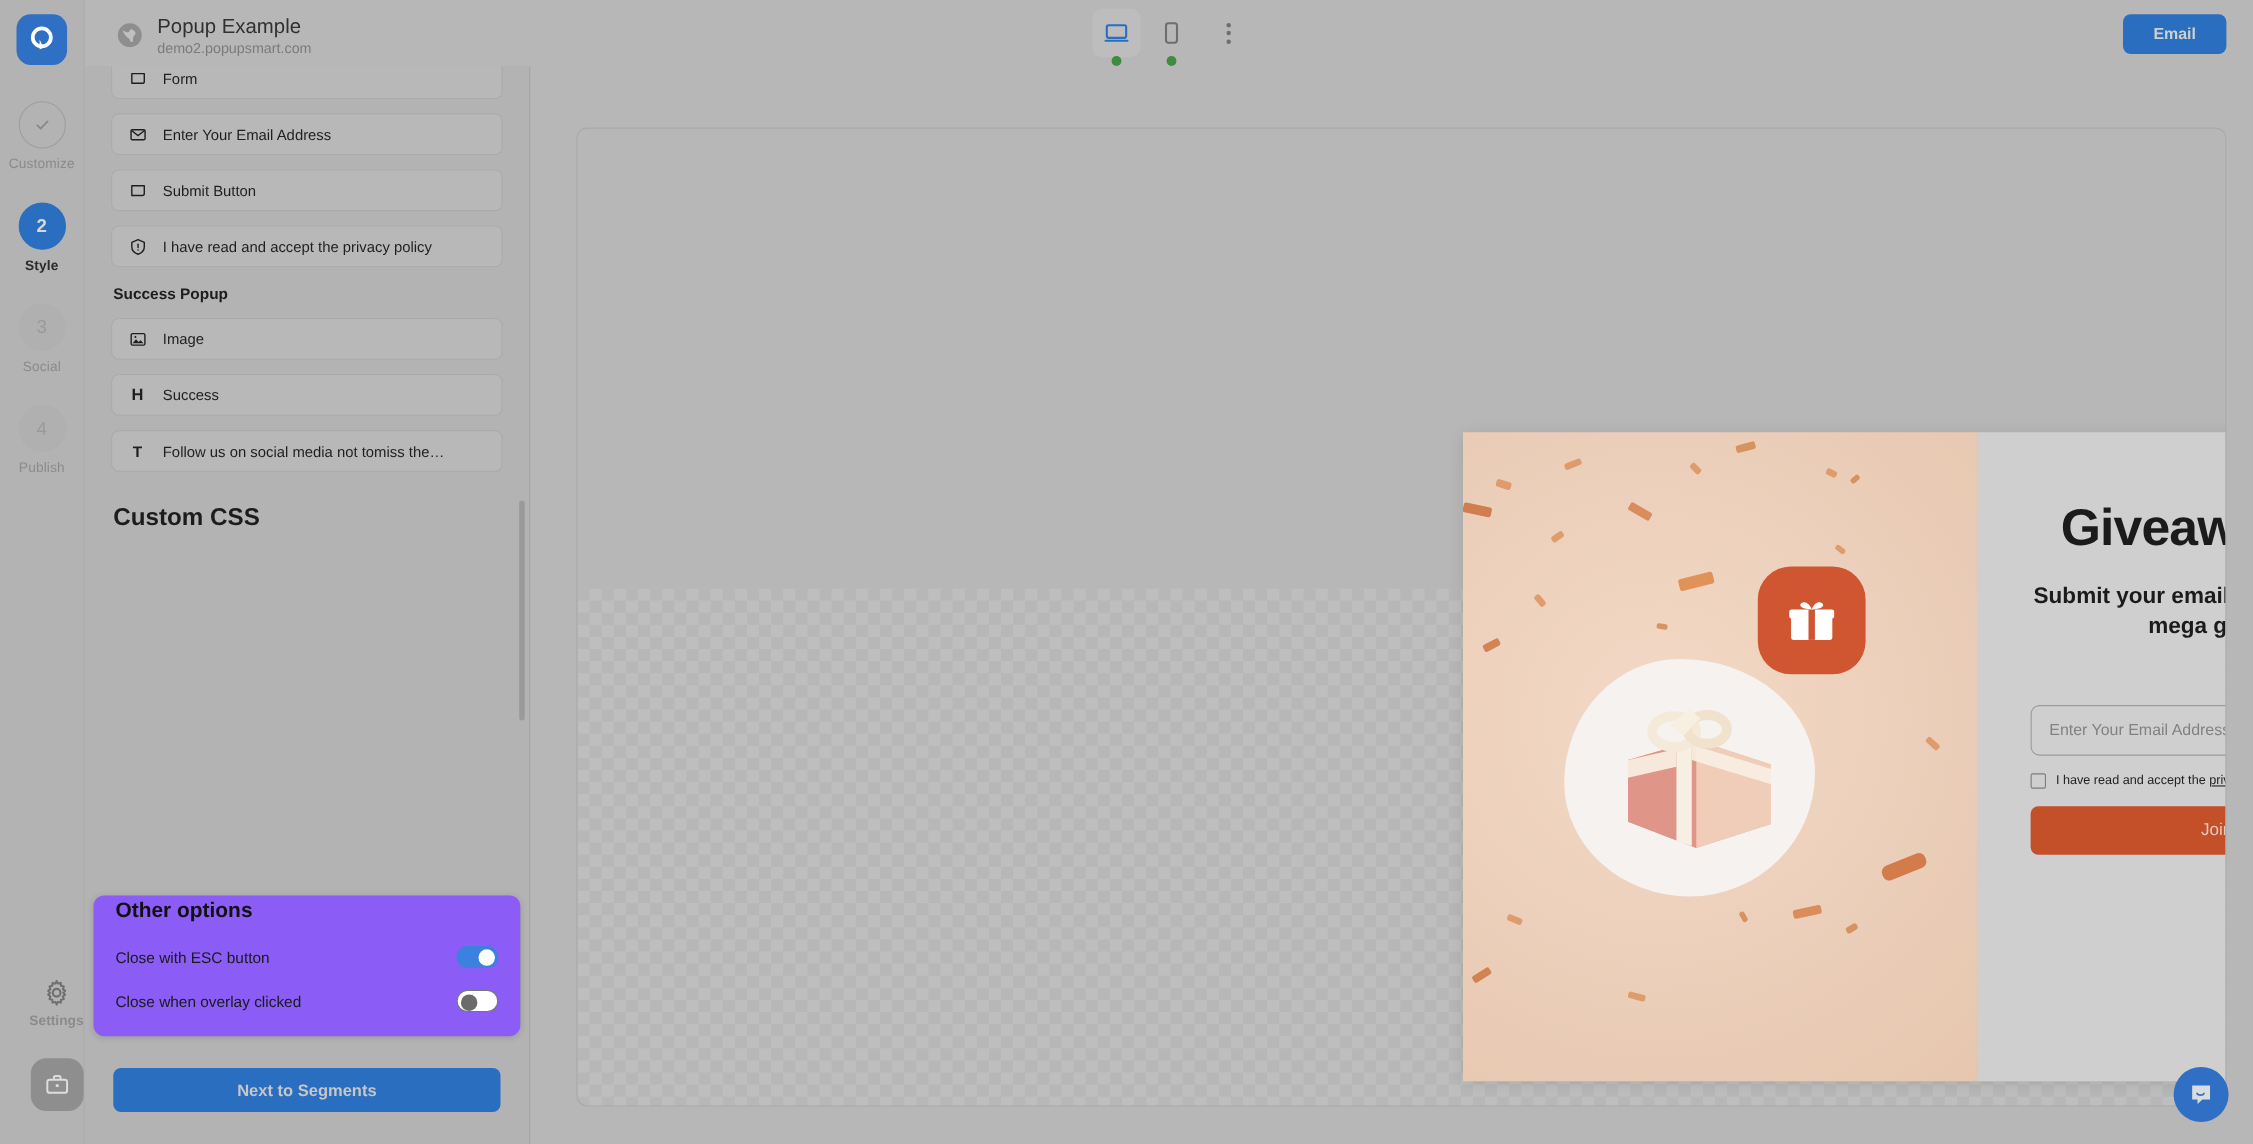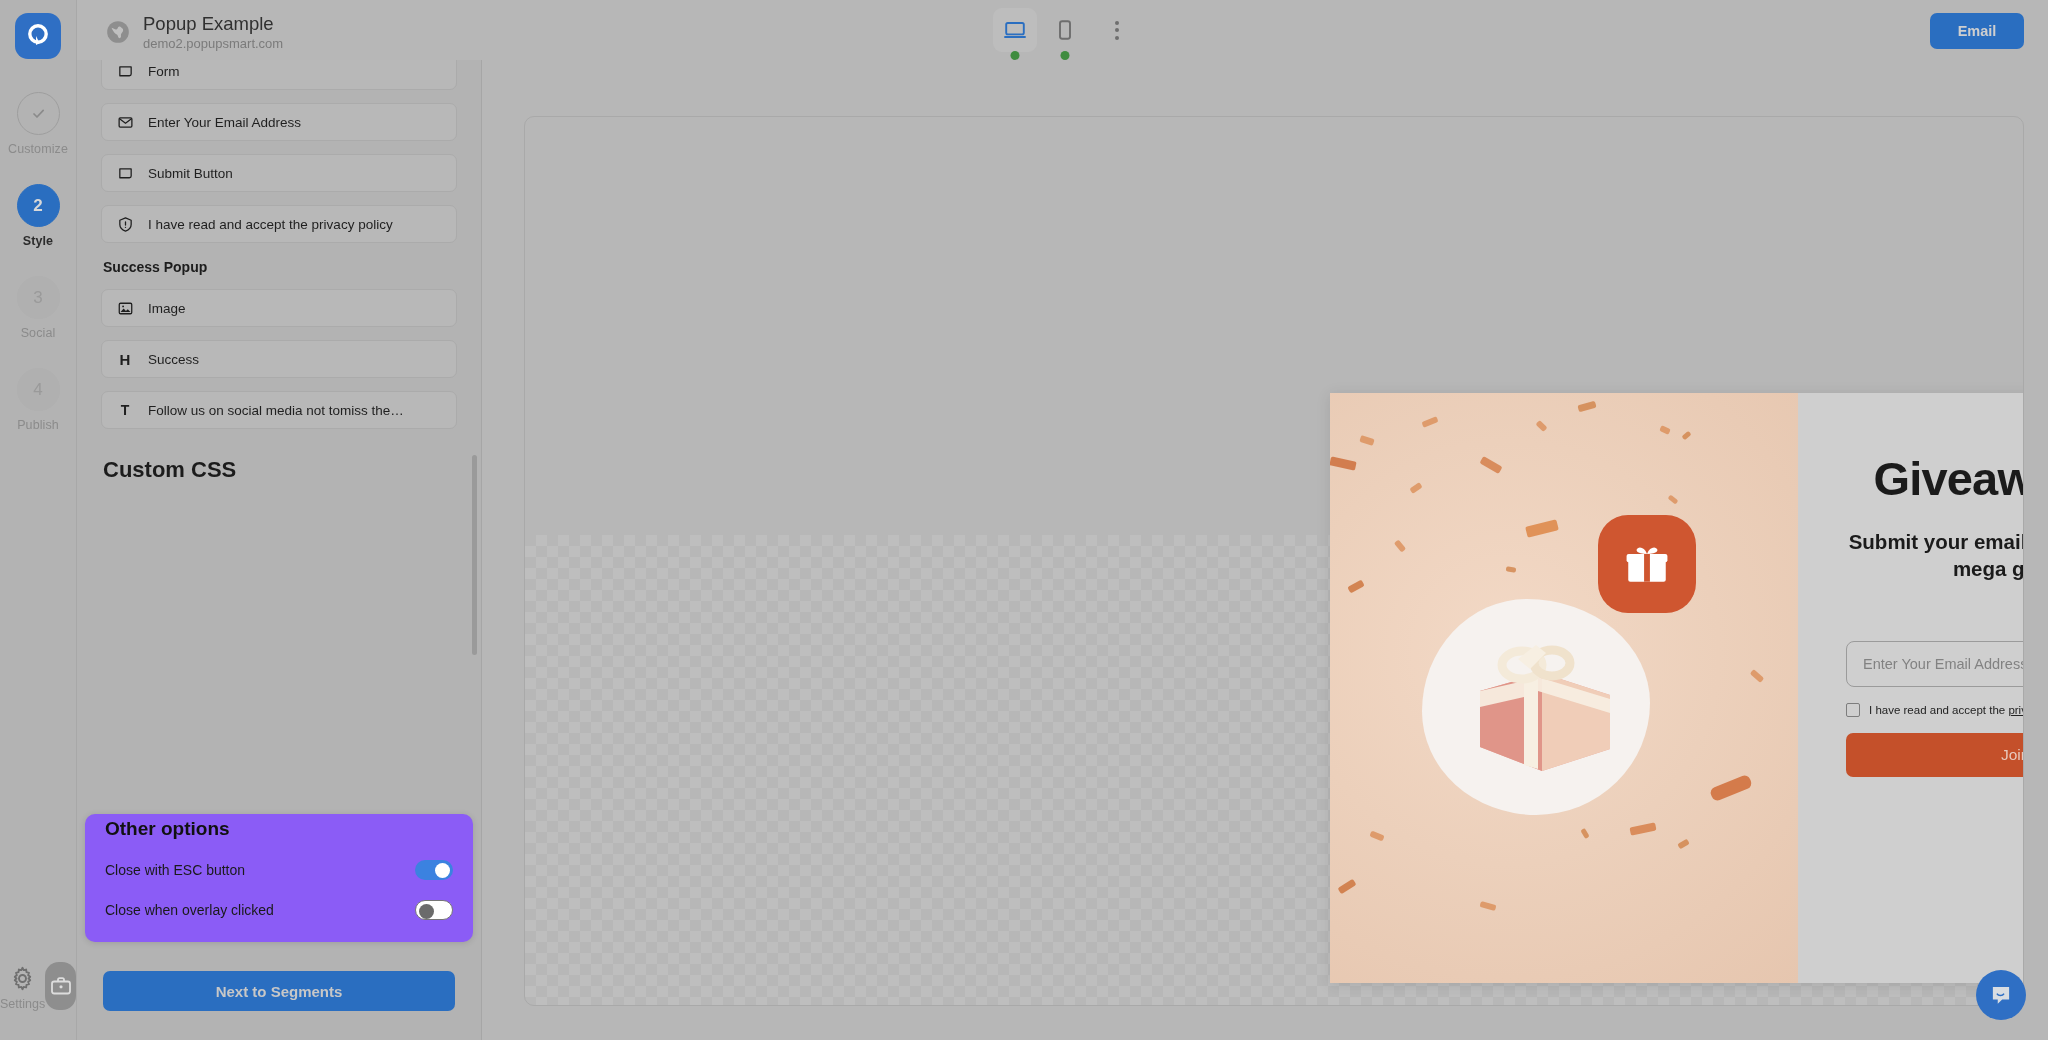--- a/index.html
+++ b/index.html
@@ -45,21 +45,21 @@
   }
   .step-circle.done { border-color: #9e9e9e; }
   .step-circle.active {
     background: #2a6ec0; border-color: #2a6ec0; color: #d8d8d8; font-weight: 600;
   }
   .step-circle.muted { border-color: #b0b0b0; background: #b0b0b0; color: #9a9a9a; }
   .step-label {
     margin-top: 7px; font-size: 12.5px; color: #8b8b8b; letter-spacing: .1px;
   }
   .step-label.active { color: #2c2c2c; font-weight: 600; }
-  .rail-bottom { margin-top: auto; width: 100%; display: flex; align-items: center; }
+  .rail-bottom { margin-top: auto; width: 100%; display: flex; flex-direction: column; align-items: flex-end; font-weight: bold; }
   .settings-item { display: flex; flex-direction: column; align-items: center; cursor: pointer; }
   .settings-label { font-size: 12.5px; color: #8b8b8b; margin-top: 5px; }
   .briefcase-btn {
     width: 48px; height: 48px; border-radius: 14px; background: #8e8e8e;
     display: flex; align-items: center; justify-content: center;
     margin: 27px 0 30px 0; cursor: pointer;
   }
 
   
   .topbar {

